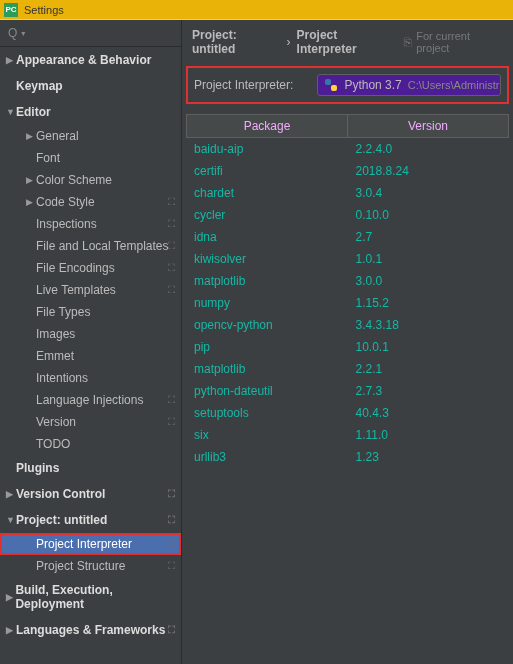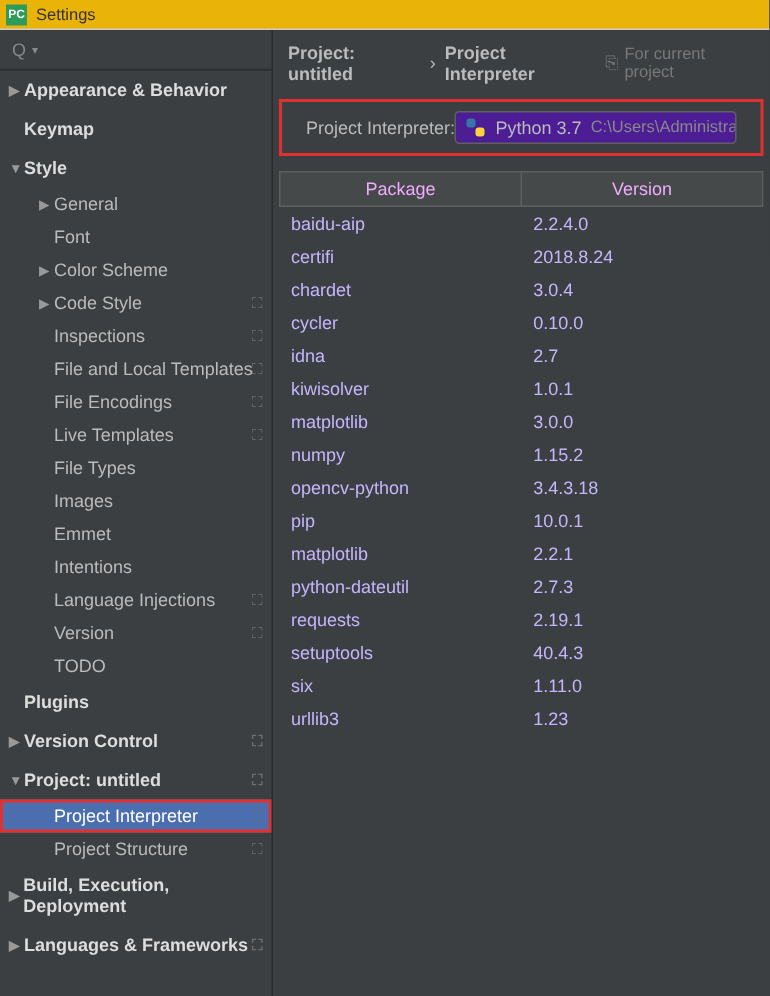--- a/index.html
+++ b/index.html
@@ -13,32 +13,32 @@
 .tree-item { display: flex; align-items: center; padding: 4px 6px; cursor: pointer; color: #bbb; position: relative; }
 .tree-item.section { font-weight: bold; color: #ddd; padding-top: 6px; padding-bottom: 6px; }
 .tree-item.child { padding-left: 26px; }
 .tree-item .arrow { width: 10px; display: inline-block; color: #999; font-size: 9px; }
 .tree-item.selected { background: #4b6eaf; color: #fff; }
 .tree-item.hl1 { outline: 2px solid #e03030; outline-offset: -2px; }
 .gear { position: absolute; right: 6px; color: #6e6e6e; font-size: 10px; }
 .content { flex: 1; background: #3c3f41; display: flex; flex-direction: column; overflow: hidden; }
 .crumb { padding: 8px 10px 10px 10px; color: #bbb; display: flex; align-items: center; gap: 6px; }
 .crumb .for-project { color: #787878; margin-left: auto; display: flex; align-items: center; gap: 4px; font-size: 11px; }
-.interp-row { margin: 0 4px 6px 4px; padding: 6px 16px; border: 2px solid #e03030; display: flex; align-items: center; gap: 0; }
+.interp-row { margin: 0 4px 6px 4px; padding: 6px 6px; border: 2px solid #e03030; display: flex; align-items: center; gap: 24px; }
 .interp-row label { color: #bbb; font-size: 12px; }
 .interp-select { flex: 1; background: #4c1d95; border: 1px solid #5e6060; border-radius: 3px; padding: 3px 6px; display: flex; align-items: center; gap: 6px; color: #bbb; overflow: hidden; white-space: nowrap; }
 .py-ico { display: inline-flex; }
 .interp-path { color: #888; font-size: 11px; }
 .table-wrap { margin: 4px 4px 0 4px; flex: 1; overflow: hidden; }
 .thead { display: flex; background: #45494a; border: 1px solid #5e6060; }
 .thead div { flex: 1; text-align: center; padding: 4px 0; color: #f0abfc; border-right: 1px solid #5e6060; }
 .thead div:last-child { border-right: none; }
 .tbody { }
 .trow { display: flex; padding: 2px 0; }
-.trow div { flex: 1; padding: 2px 8px; color: #c4b5fd; }
+.trow div { flex: 1; padding: 2px 8px; color: #14b8a6; }
 </style>
 </head>
 <body>
 
 <div class="titlebar">
   <span class="ico">PC</span>
   <span>Settings</span>
 </div>
 
 <div class="main">
@@ -51,21 +51,21 @@
         <div class="tree-item section">
           <span class="arrow">▶</span>
           <span>Appearance &amp; Behavior</span>
         </div>
         <div class="tree-item section">
           <span class="arrow"></span>
           <span>Keymap</span>
         </div>
         <div class="tree-item section">
           <span class="arrow">▼</span>
-          <span>Style</span>
+          <span>Editor</span>
         </div>
         <div class="tree-item child">
           <span class="arrow">▶</span>
           <span>General</span>
         </div>
         <div class="tree-item child">
           <span class="arrow"></span>
           <span>Font</span>
         </div>
         <div class="tree-item child">
@@ -236,24 +236,20 @@
           </div>
           <div class="trow">
             <div>matplotlib</div>
             <div>2.2.1</div>
           </div>
           <div class="trow">
             <div>python-dateutil</div>
             <div>2.7.3</div>
           </div>
           <div class="trow">
-            <div>requests</div>
-            <div>2.19.1</div>
-          </div>
-          <div class="trow">
             <div>setuptools</div>
             <div>40.4.3</div>
           </div>
           <div class="trow">
             <div>six</div>
             <div>1.11.0</div>
           </div>
           <div class="trow">
             <div>urllib3</div>
             <div>1.23</div>

